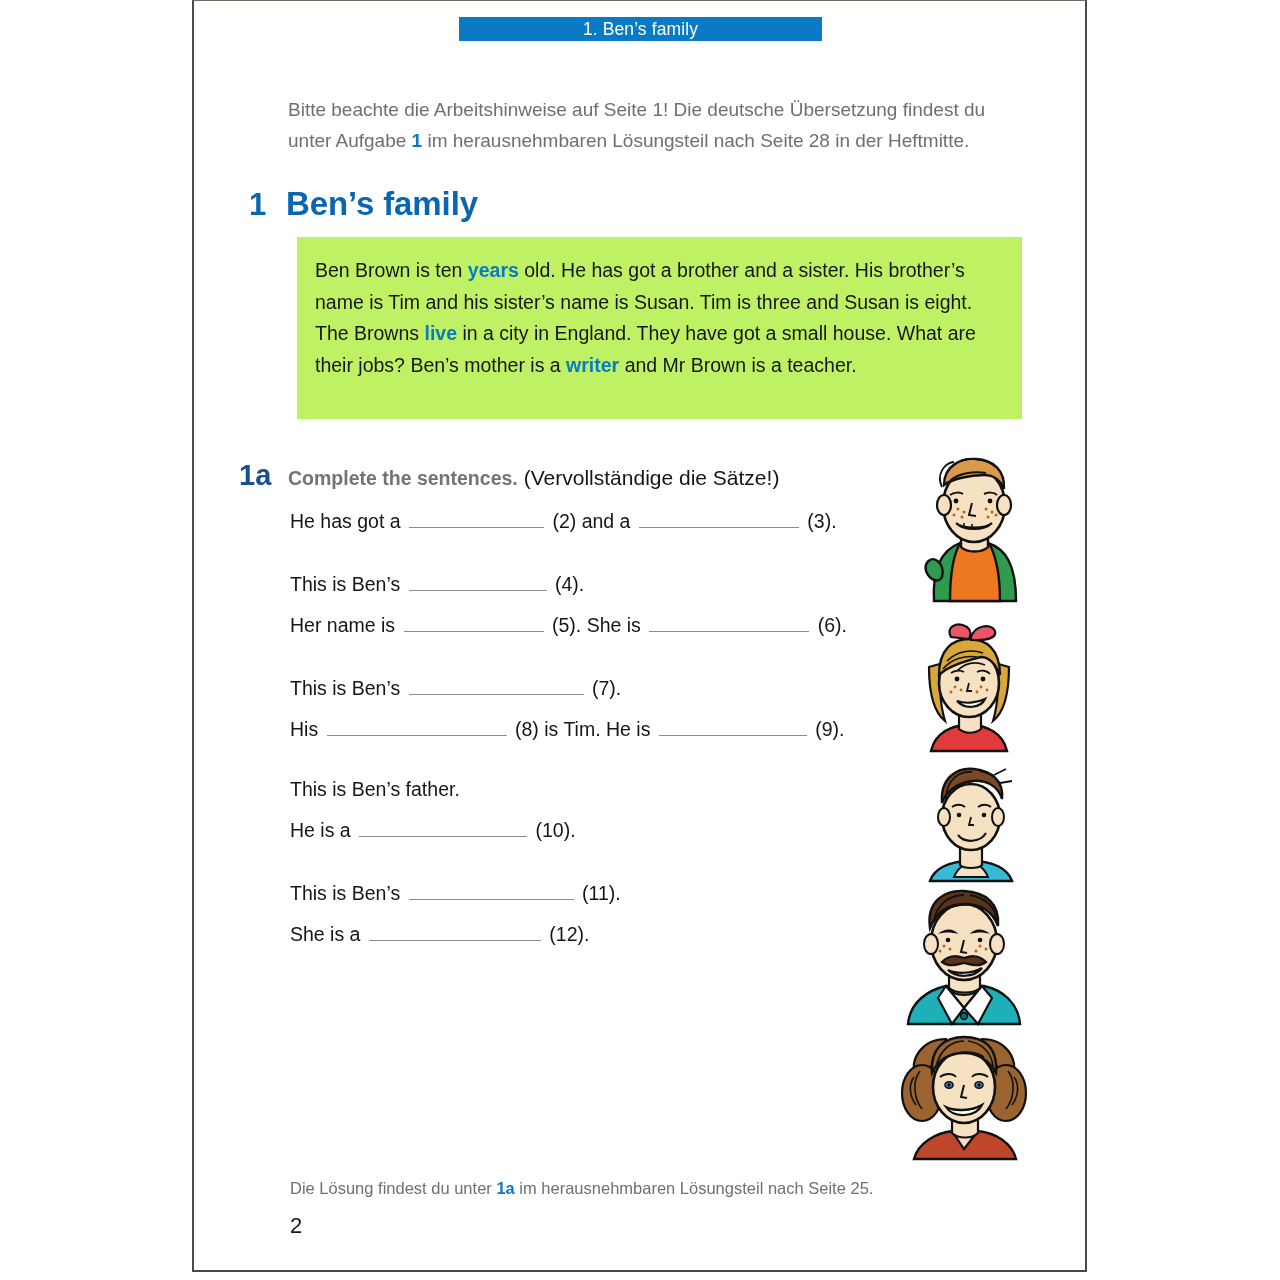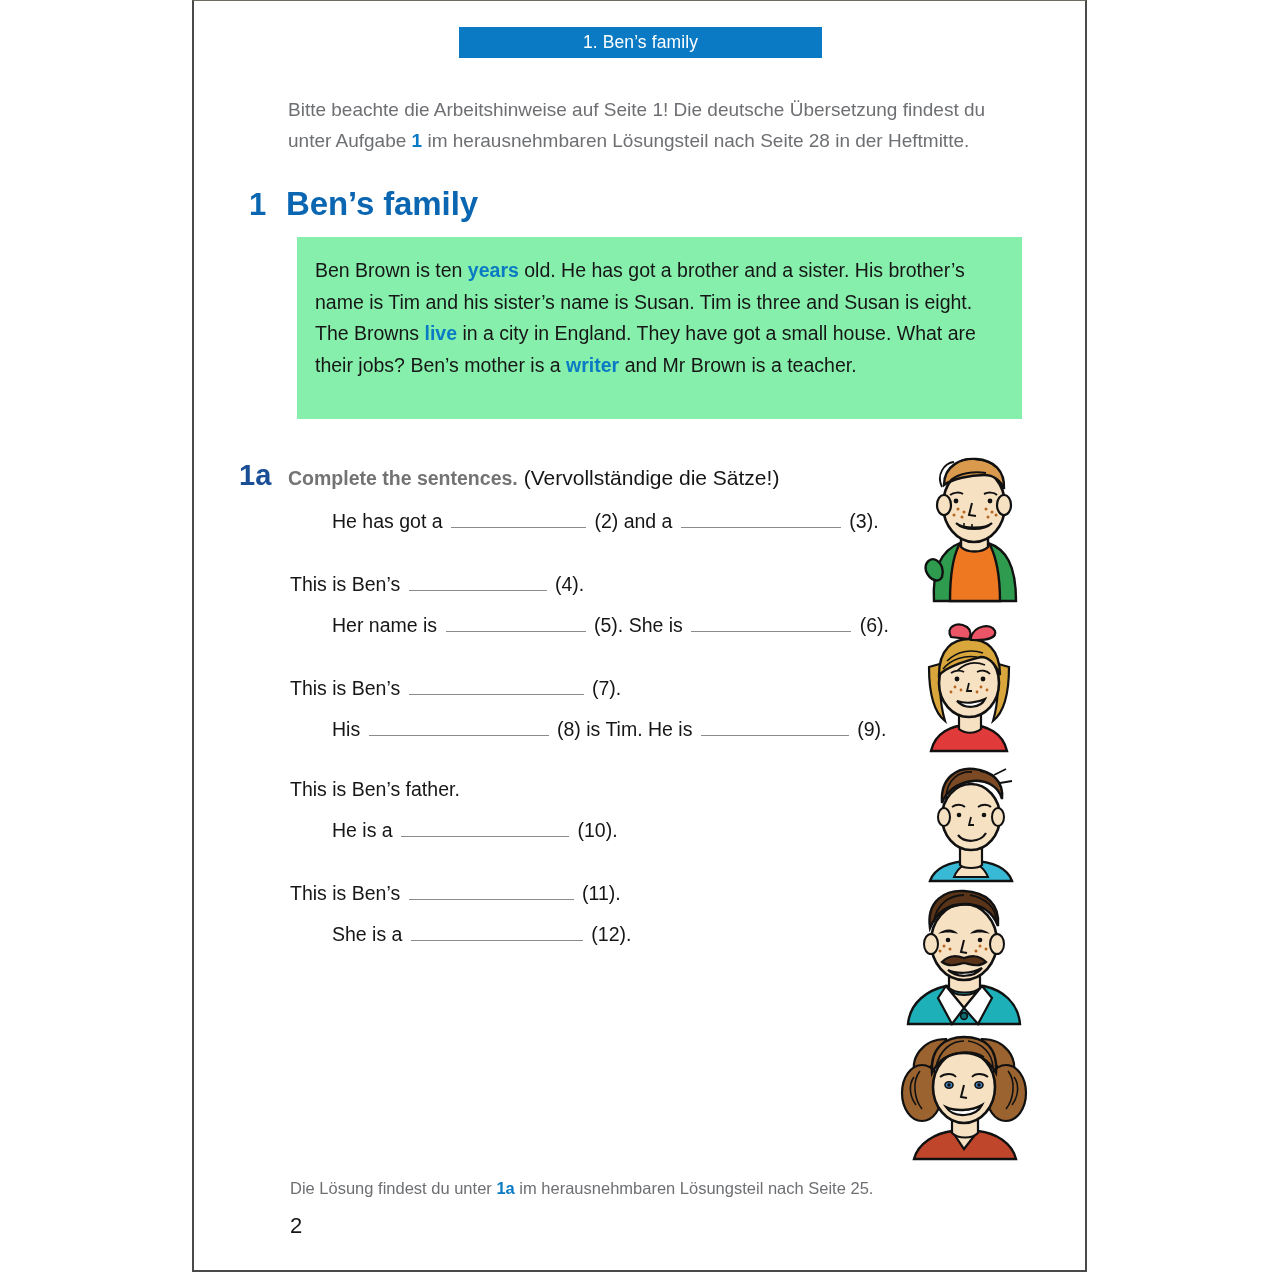--- a/index.html
+++ b/index.html
@@ -26,23 +26,23 @@
     border-right: 2px solid #4a4a4a;
     border-bottom: 2px solid #4a4a4a;
     border-top: 1px solid #6f6a62;
     box-sizing: border-box;
   }
 
   
   .chapter-tab {
     position: absolute;
     left: 265px;
-    top: 26px;
+    top: 16px;
     width: 363px;
-    height: 31px;
+    height: 24px;
     background: #0a7ac4;
     color: #ffffff;
     font-size: 17.5px;
     display: flex;
     align-items: center;
     justify-content: center;
     letter-spacing: .1px;
   }
 
   
@@ -70,21 +70,21 @@
   .main-heading .num { font-size: 31px; width: 37px; }
   .main-heading .ttl { font-size: 33px; letter-spacing: -0.1px; }
 
   
   .story-box {
     position: absolute;
     left: 103px;
     top: 236px;
     width: 725px;
     height: 182px;
-    background: #86efac;
+    background: #bef264;
     box-sizing: border-box;
     padding: 18px 24px 0 18px;
   }
   .story-box p {
     margin: 0;
     font-size: 19.5px;
     line-height: 1.62;
     color: #161616;
   }
   .story-box b { color: #0a7ac4; font-weight: bold; }
@@ -122,21 +122,21 @@
     width: 660px;
   }
   .ex-block { margin-bottom: 40px; }
   .ex-line {
     font-size: 19.5px;
     color: #161616;
     line-height: 1.0;
     margin-bottom: 19px;
     white-space: nowrap;
   }
-  .ex-line:last-child { margin-bottom: 0; margin-left: 42px; }
+  .ex-line:last-child { margin-bottom: 0; }
   .blank {
     display: inline-block;
     border-bottom: 1.5px solid #8b8b8b;
     height: 18px;
     vertical-align: baseline;
     margin: 0 3px;
   }
 
   
   .footer-note {

